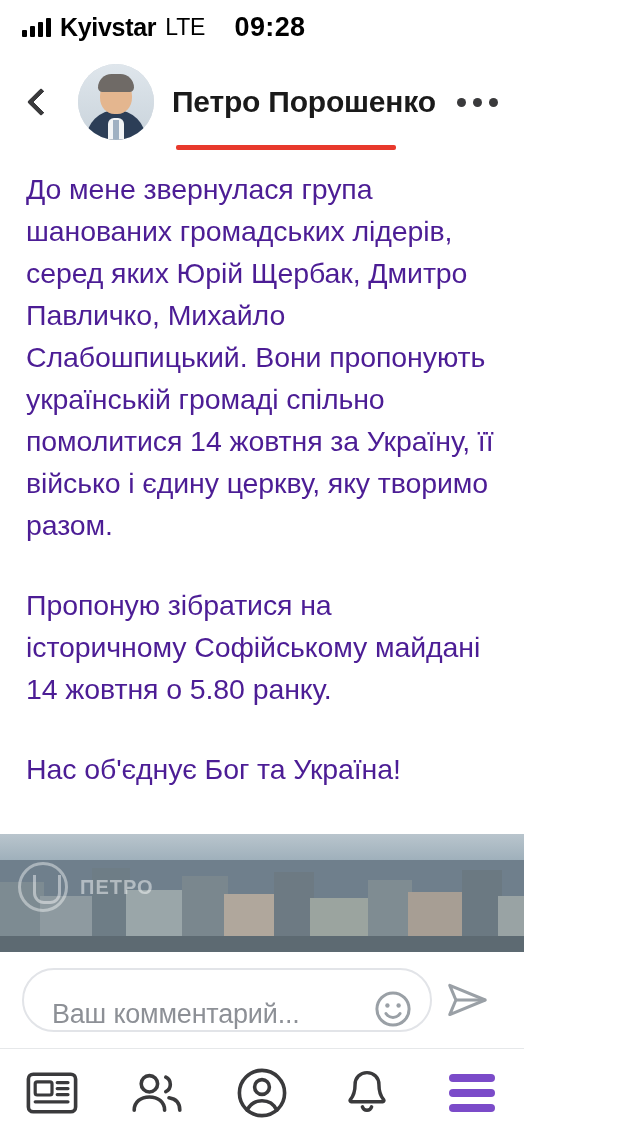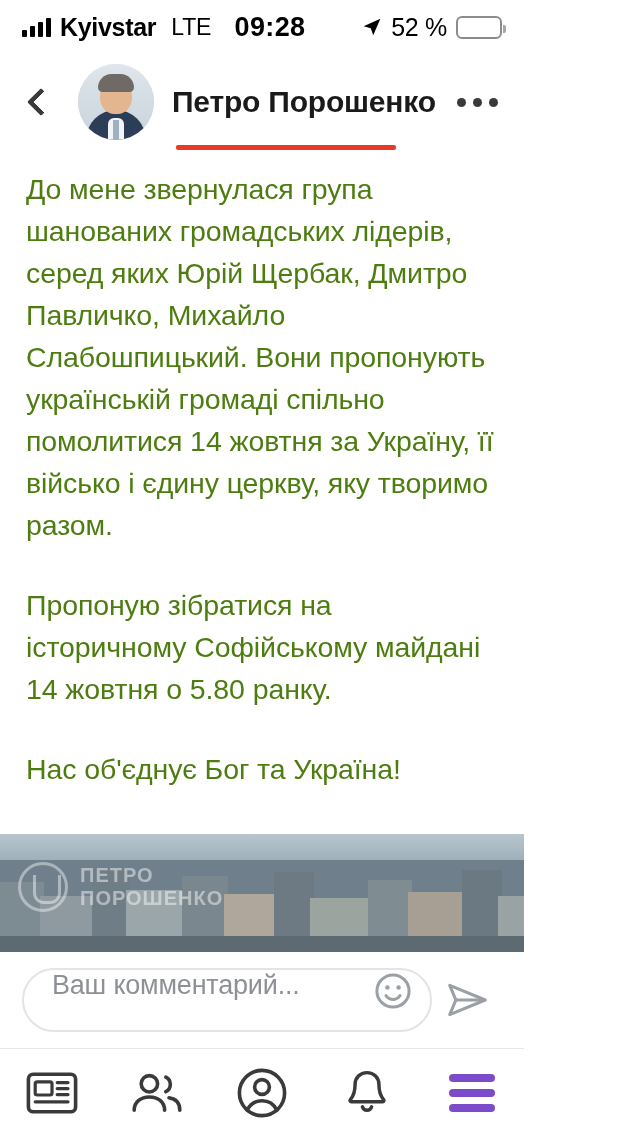--- a/index.html
+++ b/index.html
@@ -46,21 +46,21 @@
     display: block;
     width: 5px;
     background: #000;
     border-radius: 1px;
   }
   .signal-bars i:nth-child(1) { height: 7px; }
   .signal-bars i:nth-child(2) { height: 11px; }
   .signal-bars i:nth-child(3) { height: 15px; }
   .signal-bars i:nth-child(4) { height: 19px; }
   .carrier { font-size: 25px; font-weight: 600; letter-spacing: -0.3px; }
-  .net-type { font-size: 23px; font-weight: 500; margin-left: 6px; letter-spacing: -0.2px;}
+  .net-type { font-size: 23px; font-weight: 500; letter-spacing: -0.2px;}
   .status-clock {
     position: absolute;
     left: 0; right: 0;
     text-align: center;
     font-size: 27px;
     font-weight: 600;
     letter-spacing: 0.4px;
     margin-left: 16px;
   }
   .status-right {
@@ -179,21 +179,21 @@
 
   
   .post-body {
     flex: 1 1 auto;
     padding: 24px 26px 0 26px;
     overflow: hidden;
   }
   .post-body p {
     font-size: 28.5px;
     line-height: 42px;
-    color: #4d7c0f;
+    color: #4c1d95;
     margin-bottom: 38px;
     letter-spacing: -0.1px;
   }
   .post-body p:last-of-type { margin-bottom: 12px; }
 
   
   .post-photo {
     flex: 0 0 118px;
     position: relative;
     overflow: hidden;
@@ -249,21 +249,21 @@
     align-items: center;
     padding: 0 22px;
     background: #fff;
   }
   .comment-input {
     flex: 1 1 auto;
     height: 64px;
     border: 2px solid #e2e4e8;
     border-radius: 34px;
     display: flex;
-    align-items: flex-start;
+    align-items: flex-end;
     padding: 0 16px 0 28px;
     background: #fff;
   }
   .comment-placeholder {
     flex: 1 1 auto;
     font-size: 27px;
     color: #8d9096;
     letter-spacing: -0.2px;
   }
   .smiley {
@@ -327,27 +327,20 @@
       <span class="signal-bars">
         <i></i>
           <i></i>
           <i></i>
           <i></i>
       </span>
       <span class="carrier">Kyivstar</span>
       <span class="net-type">LTE</span>
     </div>
     <div class="status-clock">09:28</div>
-    <div class="status-right">
-      <svg class="loc-arrow" viewBox="0 0 24 24">
-        <path d="M22 2 L2 11 L10.5 13.5 L13.5 22 Z" fill="#000"></path>
-      </svg>
-      <span class="batt-pct">52 %</span>
-      <span class="battery"><span class="fill" style="width: 52%;"></span></span>
-    </div>
   </div>
 
   <div class="post-header">
     <div class="back-btn">
       <span class="back-chevron"></span>
     </div>
     <div class="avatar">
       <span class="bg"></span>
       <span class="body"></span>
       <span class="shirt"></span>
@@ -389,21 +382,20 @@
       <i style="left:462px;width:40px;height:82px;background:#6b7982;"></i>
       <i style="left:498px;width:62px;height:56px;background:#99a3a4;"></i>
       <i style="left:556px;width:46px;height:74px;background:#808d93;"></i>
       <i style="left:598px;width:44px;height:58px;background:#a39a91;"></i>
       <i style="left:0;width:640px;height:16px;background:#5d6a72;"></i>
     </span>
     <span class="wm">
       <span class="wm-circle"></span>
       <span class="wm-text">
         <span>ПЕТРО</span><br>
-        <span>ПОРОШЕНКО</span>
       </span>
     </span>
   </div>
 
   <div class="comment-bar">
     <div class="comment-input">
       <span class="comment-placeholder">Ваш комментарий...</span>
       <svg class="smiley" viewBox="0 0 24 24">
         <circle cx="12" cy="12" r="9.2" fill="none" stroke="#9aa0a6" stroke-width="1.7"></circle>
         <circle cx="8.8" cy="10" r="1.25" fill="#9aa0a6"></circle>

